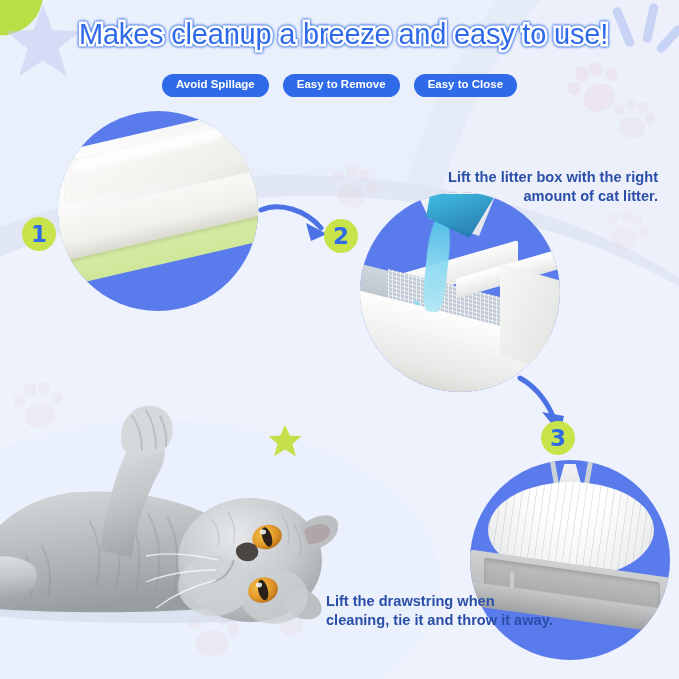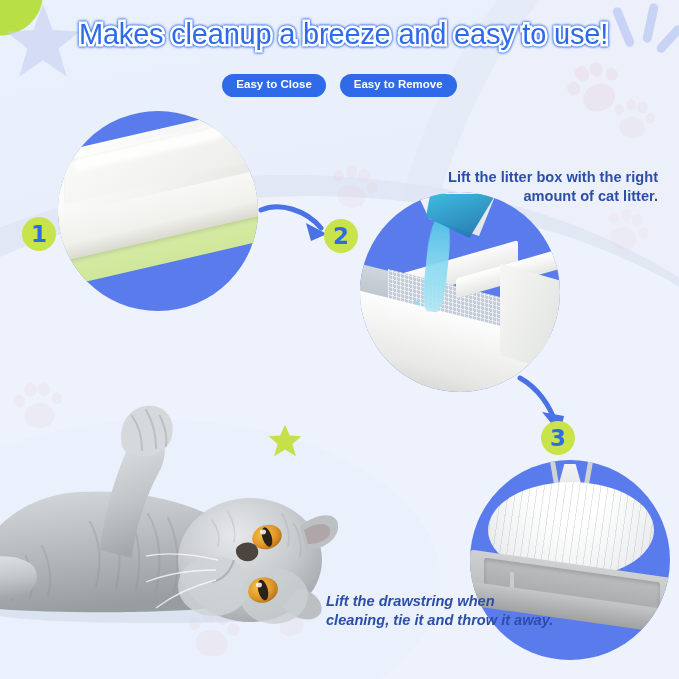--- a/index.html
+++ b/index.html
@@ -400,21 +400,21 @@
   }
   .cap1 { left: 26px;  top: 310px; width: 280px; text-align: center; }
   .cap1 .sub {
     display: block;
     font-size: 11.2px;
     font-weight: 700;
     margin-top: 2px;
     color: #2b4fa8;
   }
   .cap2 { left: 396px; top: 168px; width: 262px; text-align: right; }
-  .cap3 { left: 326px; top: 592px; width: 230px; text-align: left; font-style: italic; }
+  .cap3 { left: 326px; top: 592px; width: 230px; text-align: left; }
 
   
   .cat { position: absolute; left: -18px; top: 400px; width: 356px; height: 232px; }
 
   .cat-star {
     position: absolute;
     left: 268px; top: 424px;
     width: 34px; height: 34px;
     background: #c5e04a;
     clip-path: polygon(50% 2%, 64% 34%, 98% 36%, 72% 59%, 82% 95%, 50% 75%, 18% 95%, 28% 59%, 2% 36%, 36% 34%);
@@ -486,22 +486,23 @@
         <span class="pad t2"></span>
         <span class="pad t3"></span>
       <span class="pad t4"></span>
         <span class="pad main"></span>
     </div>
   </div>
 
   <div class="headline">Makes cleanup a breeze and easy to use!</div>
 
   <div class="badges">
+    <span class="badge">Avoid Spillage</span>
+    <span class="badge">Easy to Remove</span>
     <span class="badge">Easy to Close</span>
-    <span class="badge">Easy to Remove</span>
   </div>
 
   <div class="circle c1">
     <div class="tray1-green"></div>
     <div class="tray1-body"></div>
     <div class="tray1-top"></div>
     <div class="tray1-lip"></div>
     <div class="tray1-sheen"></div>
   </div>
 

